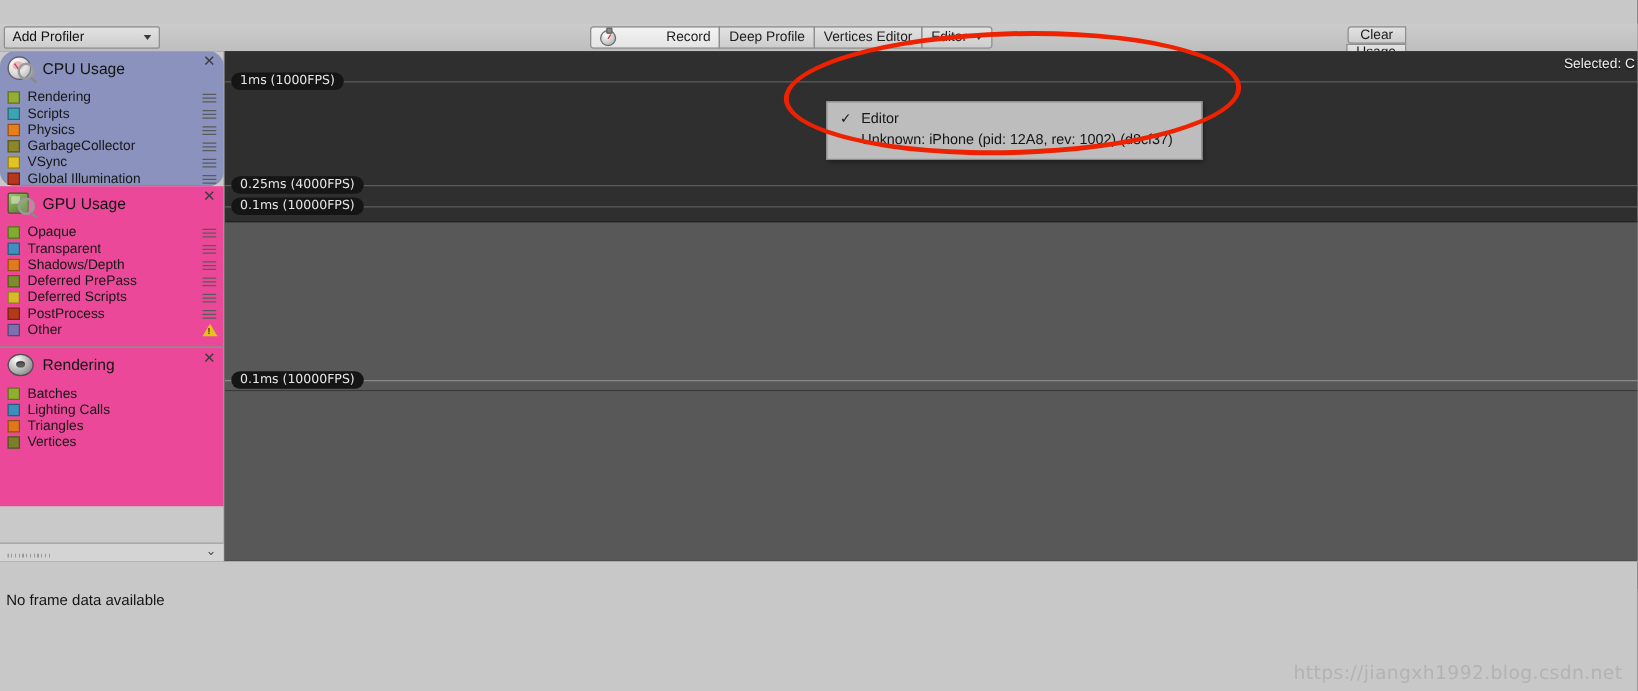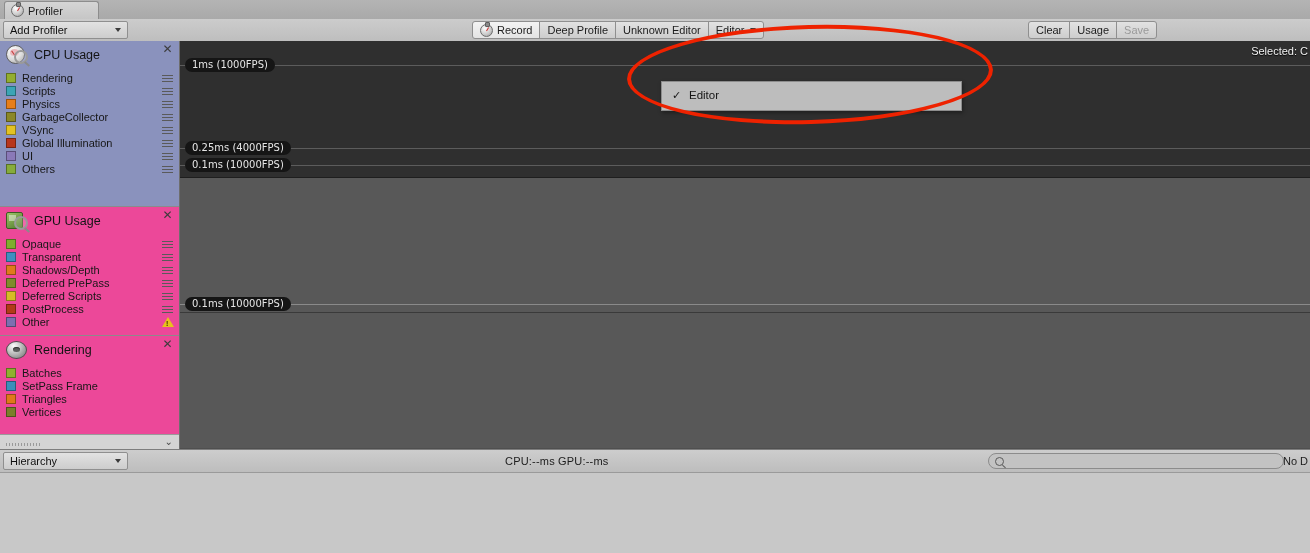--- a/index.html
+++ b/index.html
@@ -38,21 +38,21 @@
     border-bottom:1px solid #8a8a8a;padding-left:12px;}
   .tb-btn{position:absolute;top:2px;height:18px;box-sizing:border-box;
     background:linear-gradient(#e2e2e2,#cdcdcd);
     border:1px solid #8f8f8f;
     display:flex;align-items:center;justify-content:center;
     font-size:11px;color:#1c1c1c;padding:0 7px;white-space:nowrap;}
   .tb-btn.on{background:linear-gradient(#f3f3f3,#e4e4e4);}
   .tb-btn.dis{color:#9a9a9a;}
   .tb-grp{display:flex;position:absolute;top:2px;height:18px;}
   .tb-grp .tb-btn{position:relative;top:0;margin-left:-1px;}
-  .tb-grp .tb-btn:first-child{margin-left:0;border-radius:3px 0 0 3px;}
+  .tb-grp .tb-btn:first-child{margin-left:0;border-radius:3px 0 0 3px;gap:36px;}
   .tb-grp .tb-btn:last-child{border-radius:0 3px 3px 0;}
   .caret{width:0;height:0;border-left:3px solid transparent;border-right:3px solid transparent;
     border-top:4px solid #3a3a3a;margin-left:6px;}
   .addprof{position:absolute;left:3px;top:2px;width:125px;height:18px;box-sizing:border-box;
     background:linear-gradient(#e2e2e2,#cdcdcd);border:1px solid #8f8f8f;border-radius:2px;
     display:flex;align-items:center;padding:0 6px;font-size:11px;}
   .addprof .caret{margin-left:auto;}
   .frame-lbl{position:absolute;top:4px;font-size:11px;color:#1c1c1c;margin-top:24px;}
 
   
@@ -159,72 +159,66 @@
 
   .ellipse{position:absolute;left:627px;top:25px;width:358px;height:91px;
     border:4px solid #ee2200;border-radius:50%;z-index:40;
     transform:rotate(-1.5deg);pointer-events:none;}
 </style>
 </head>
 <body>
 
 <div class="app">
 
-  <div class="tabstrip">
-    <div class="tab">
-      <span class="sw"></span>
-      <span class="lbl">Profiler</span>
-    </div>
-  </div>
 
   <div class="toolbar">
 
     <div class="addprof">
       <span>Add Profiler</span>
       <span class="caret"></span>
     </div>
 
     <div class="tb-grp" style="left:472px;">
       <div class="tb-btn on">
         <span class="sw" style="margin-right:4px;"></span>
         <span>Record</span>
       </div>
       <div class="tb-btn">
         <span>Deep Profile</span>
       </div>
       <div class="tb-btn">
-        <span>Unknown Editor</span>
+        <span>Vertices Editor</span>
       </div>
       <div class="tb-btn" style="min-width:50px;">
         <span>Editor</span>
         <span class="caret"></span>
       </div>
     </div>
 
-    <div class="tb-grp" style="left:1028px;">
+    <div class="tb-grp" style="left:1078px;flex-direction:column;">
       <div class="tb-btn">
         <span>Clear</span>
       </div>
       <div class="tb-btn">
         <span>Usage</span>
       </div>
       <div class="tb-btn dis">
         <span>Save</span>
       </div>
     </div>
 
     <div class="frame-lbl" style="left:1148px;">Frame:</div>
     <div class="frame-lbl" style="left:1176px;">Current</div>
   </div>
 
   <div class="body">
 
     <div class="modcol">
 
-      <div class="module sel" style="height:166px;">
+      <div class="module sel" style="height:108px;border-radius:12px;">
         <div class="mod-head">
           <span class="mod-ico">
             <span class="ico-gauge">
                 <span class="ico-gauge-pink"></span>
               </span>
             <span class="ico-glass"></span>
           </span>
           <span class="mod-title">CPU Usage</span>
           <span class="mod-close">✕</span>
         </div>
@@ -384,21 +378,21 @@
           <span class="mod-title">Rendering</span>
           <span class="mod-close">✕</span>
         </div>
         <div class="legend">
           <div class="lrow">
               <span class="swatch" style="background:#8fb02e"></span>
               <span class="lname">Batches</span>
             </div>
           <div class="lrow">
               <span class="swatch" style="background:#3b8fba"></span>
-              <span class="lname">SetPass Frame</span>
+              <span class="lname">Lighting Calls</span>
             </div>
           <div class="lrow">
               <span class="swatch" style="background:#e0781b"></span>
               <span class="lname">Triangles</span>
             </div>
           <div class="lrow">
               <span class="swatch" style="background:#7c7f2a"></span>
               <span class="lname">Vertices</span>
             </div>
         </div>
@@ -428,31 +422,26 @@
       </div>
 
       <div class="graph g-ren"></div>
     </div>
 
     <div class="popup">
       <div class="pitem">
         <span class="chk">✓</span>
         <span>Editor</span>
       </div>
+      <div class="pitem">
+        <span>Unknown: iPhone (pid: 12A8, rev: 1002) (d8cf37)</span>
+      </div>
     </div>
   </div>
 
-  <div class="pane2">
-    <div class="hier">
-      <span>Hierarchy</span>
-      <span class="caret"></span>
-    </div>
-    <div class="cpugpu">CPU:--ms</div>
-    <div class="cpugpu" style="left:558px;">GPU:--ms</div>
-    <div class="searchbox">
-      <span class="mag"></span>
-    </div>
-    <div class="nodata">No D</div>
+
+  <div class="pane3">
+    <div class="noframe">No frame data available</div>
+    <div class="watermark">https://jiangxh1992.blog.csdn.net</div>
   </div>
-
 
   <div class="ellipse"></div>
 </div>
 
 </body></html>

